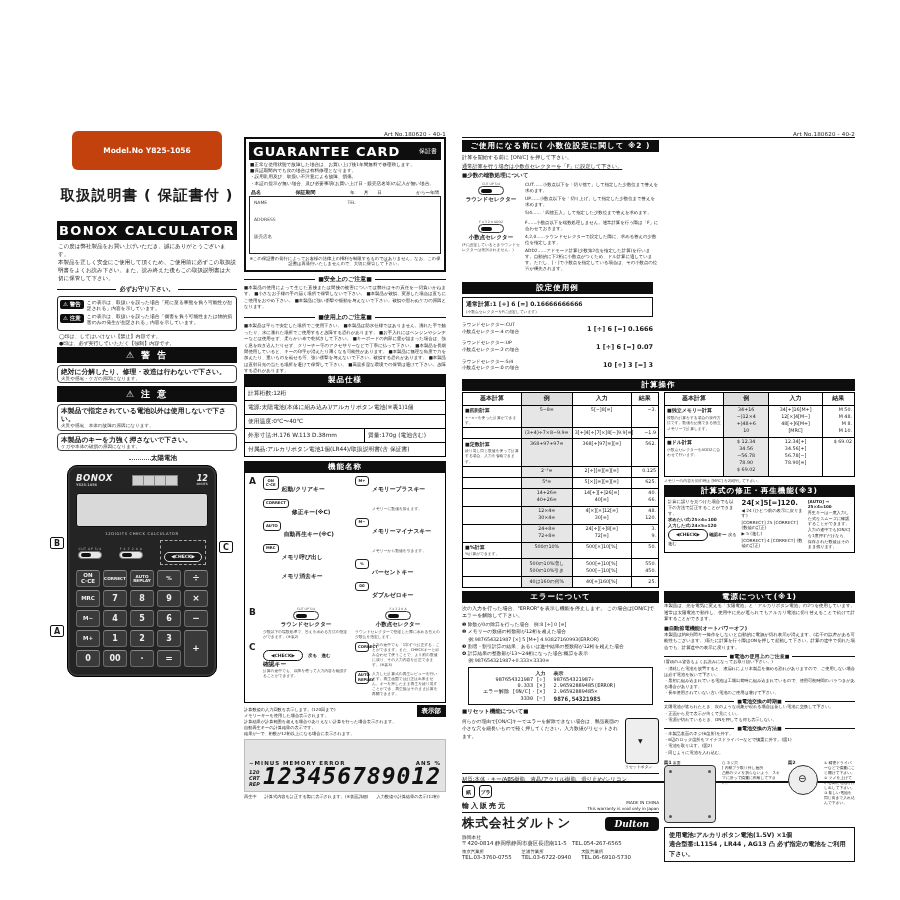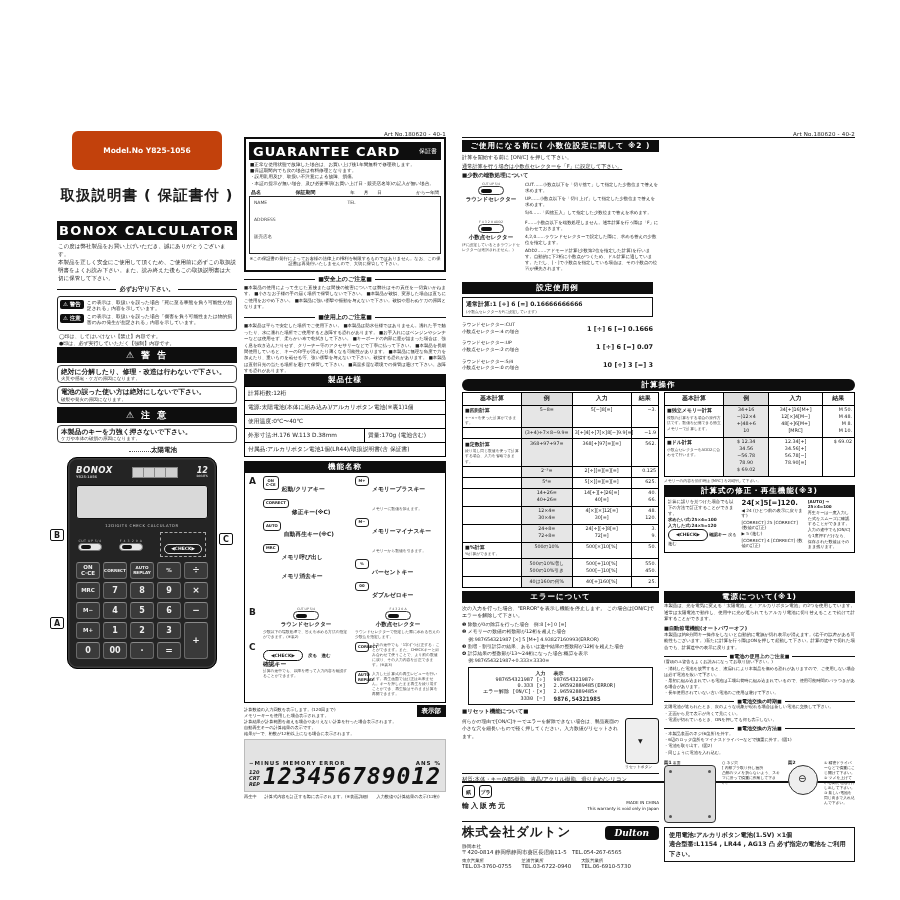--- a/index.html
+++ b/index.html
@@ -184,21 +184,21 @@
   .backfig { width:52px; height:58px; background:#dcdcdc; border:1.5px solid #333; border-radius:4px; position:relative; }
   .backfig i { position:absolute; width:3px; height:3px; background:#555; border-radius:50%; }
   .battfig { width:30px; height:30px; border:1.5px solid #333; border-radius:50%; background:#eee; position:relative; }
   .battfig::after { content:"⊖"; position:absolute; left:9px; top:7px; font-size:10px; }
   .battbox { border:1.5px solid #111; padding:2.5px 4px; margin-top:4px; }
   .battbox div { font-size:6.2px; font-weight:bold; line-height:1.5; }
 
   .materials { font-size:5.4px; margin:2px 0; }
   .recycles { display:flex; gap:4px; margin:2px 0; }
   .rmark { border:1px solid #111; border-radius:3px; font-size:5px; font-weight:bold; width:13px; height:13px; display:flex; align-items:center; justify-content:center; }
-  .comprow1 { display:flex; justify-content:space-between; align-items:flex-end; border-bottom:1px solid #111; padding-bottom:10px; }
+  .comprow1 { display:flex; justify-content:space-between; align-items:flex-end; border-bottom:1px solid #111; padding-bottom:1px; }
   .importer { font-size:7px; font-weight:bold; letter-spacing:2px; }
   .madein { font-size:4.2px; text-align:right; line-height:1.3; }
   .comprow2 { display:flex; justify-content:space-between; align-items:center; margin-top:2px; }
   .compname { font-size:12.5px; font-weight:bold; letter-spacing:1px; }
   .dultonlogo { background:#0e0e0e; color:#fff; font-family:"DejaVu Serif", serif; font-style:italic; font-weight:bold; font-size:9px; padding:2px 10px; border-radius:4px; }
   .hq { font-size:4.8px; margin-top:2px; }
   .addr { font-size:5.4px; }
   .offices { display:flex; gap:10px; margin-top:2px; }
   .office .on { font-size:4.4px; }
   .office .ot { font-size:5.4px; }
@@ -237,28 +237,28 @@
             <div class="symline">◯印は、してはいけない【禁止】内容です。</div>
             <div class="symline">●印は、必ず実行していただく【強制】内容です。</div>
           </div>
 
         <div class="bar">⚠ 警 告</div>
         <div>
             <div class="witem">
             <div class="wt">絶対に分解したり、修理・改造は行わないで下さい。</div>
             <div class="ws">火災や感電・ケガの原因になります。</div>
           </div>
-            <div class="witem">
-            <div class="wt">電池の誤った使い方は絶対にしないで下さい。</div>
-            <div class="ws">破裂や発火の原因になります。</div>
-          </div>
           </div>
 
         <div class="bar">⚠ 注 意</div>
         <div>
+            <div class="witem">
+            <div class="wt">本製品で指定されている電池以外は使用しないで下さい。</div>
+            <div class="ws">火災や感電、本体の故障の原因になります。</div>
+          </div>
             <div class="witem">
             <div class="wt">本製品のキーを力強く押さないで下さい。</div>
             <div class="ws">ケガや本体の破損の原因になります。</div>
           </div>
           </div>
 
         <div class="calcwrap">
           <span class="solarlead"></span>
           <span class="solarlabel">太陽電池</span>
           <span class="ablabel lab-b">B</span>
@@ -550,21 +550,21 @@
             <div class="excond">
               <div>ラウンドセレクター:5/4</div>
               <div>小数点セレクター:0 の場合</div>
             </div>
             <div class="exexpr">10 [÷] 3 [=] 3</div>
           </div>
           </div>
       </div>
     </div>
 
-    <div class="bar small" style="margin-top:2px;border-radius:6px;">計算操作</div>
+    <div class="bar small" style="margin-top:2px;">計算操作</div>
     <div class="p2cols" style="margin-top:1px;">
       <div class="p2l">
         <table class="ops">
           <colgroup>
               <col style="width:30%">
               <col style="width:26%">
               <col style="width:30%">
               <col style="width:14%">
             </colgroup>
           <thead>

